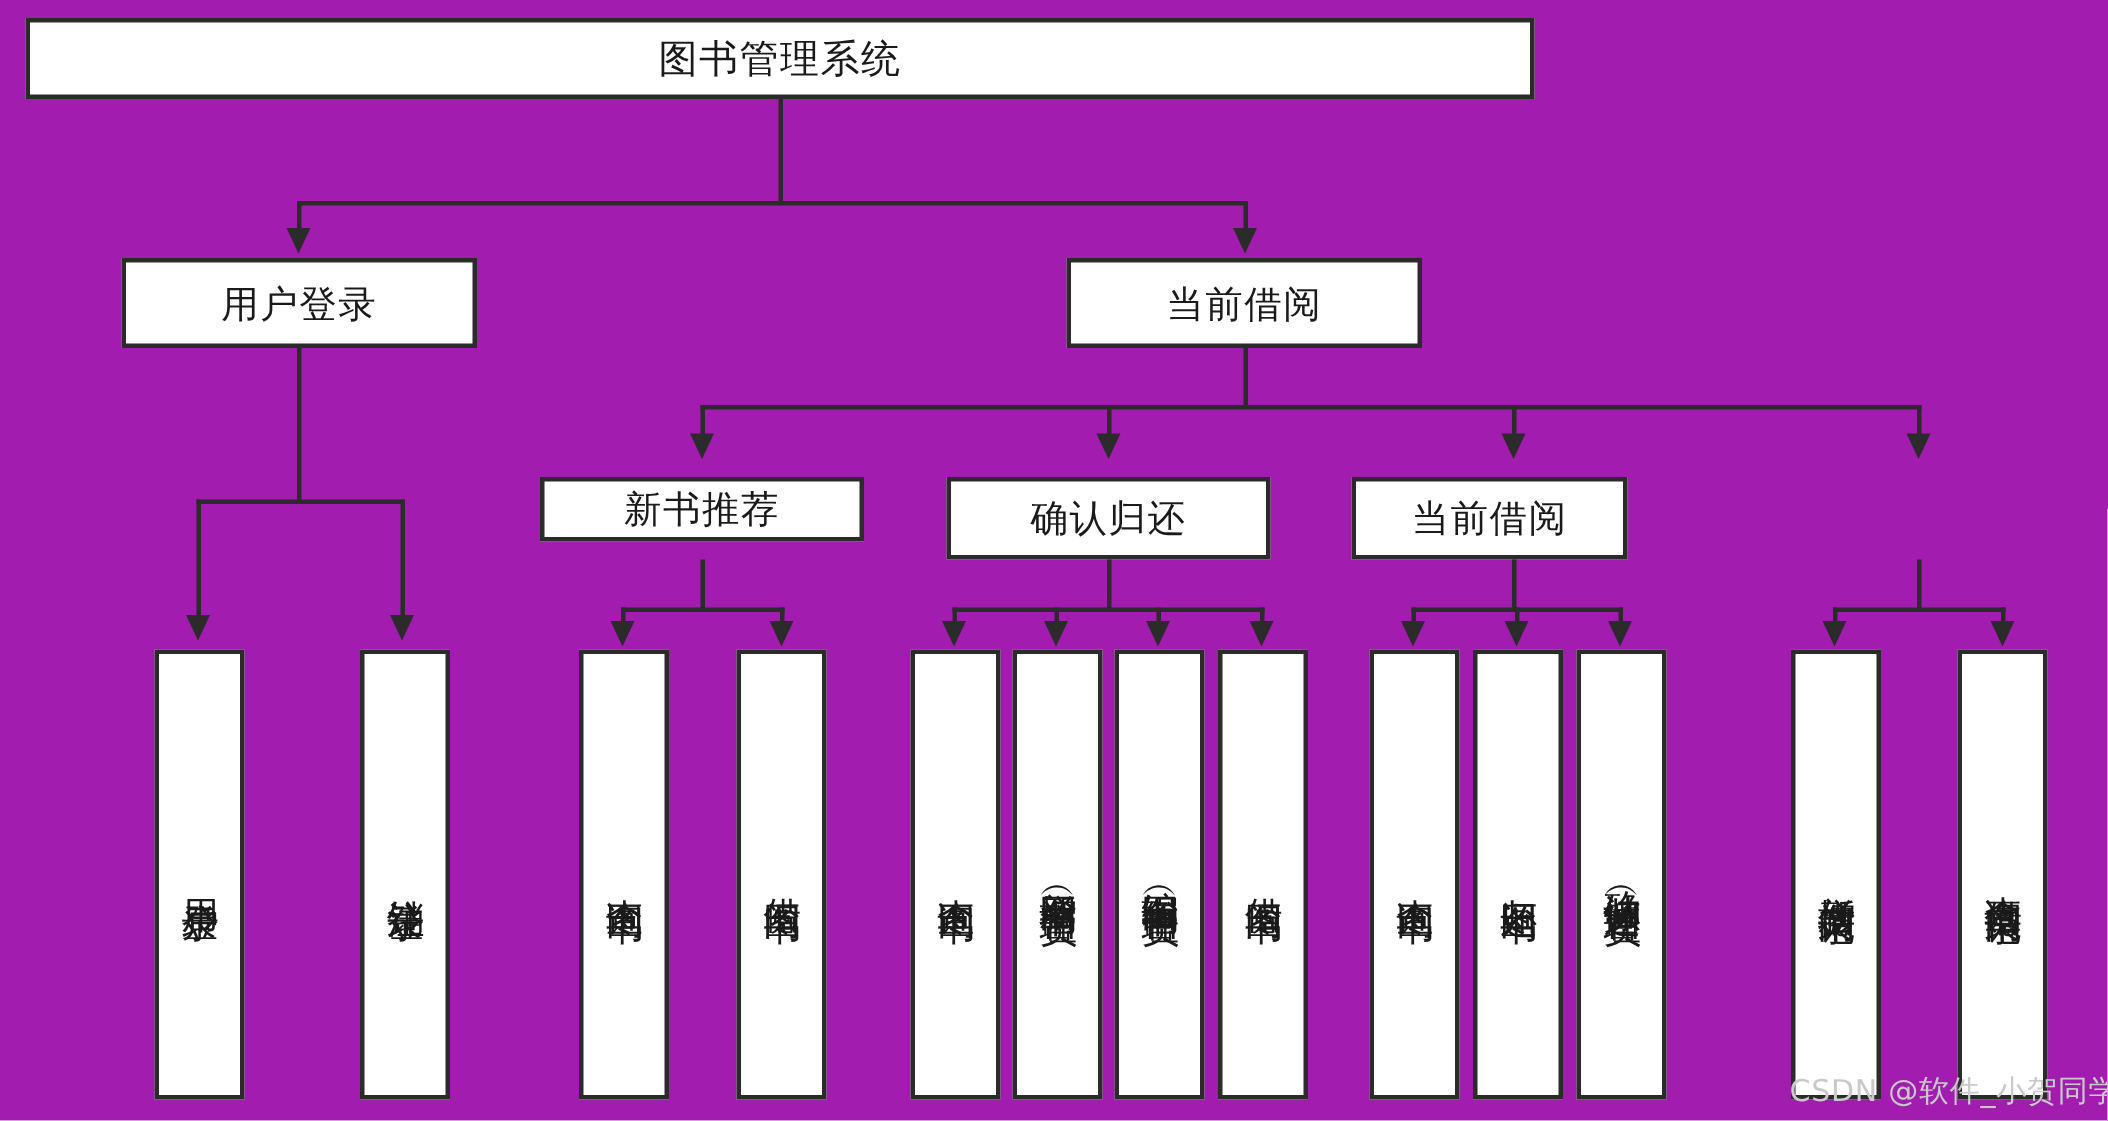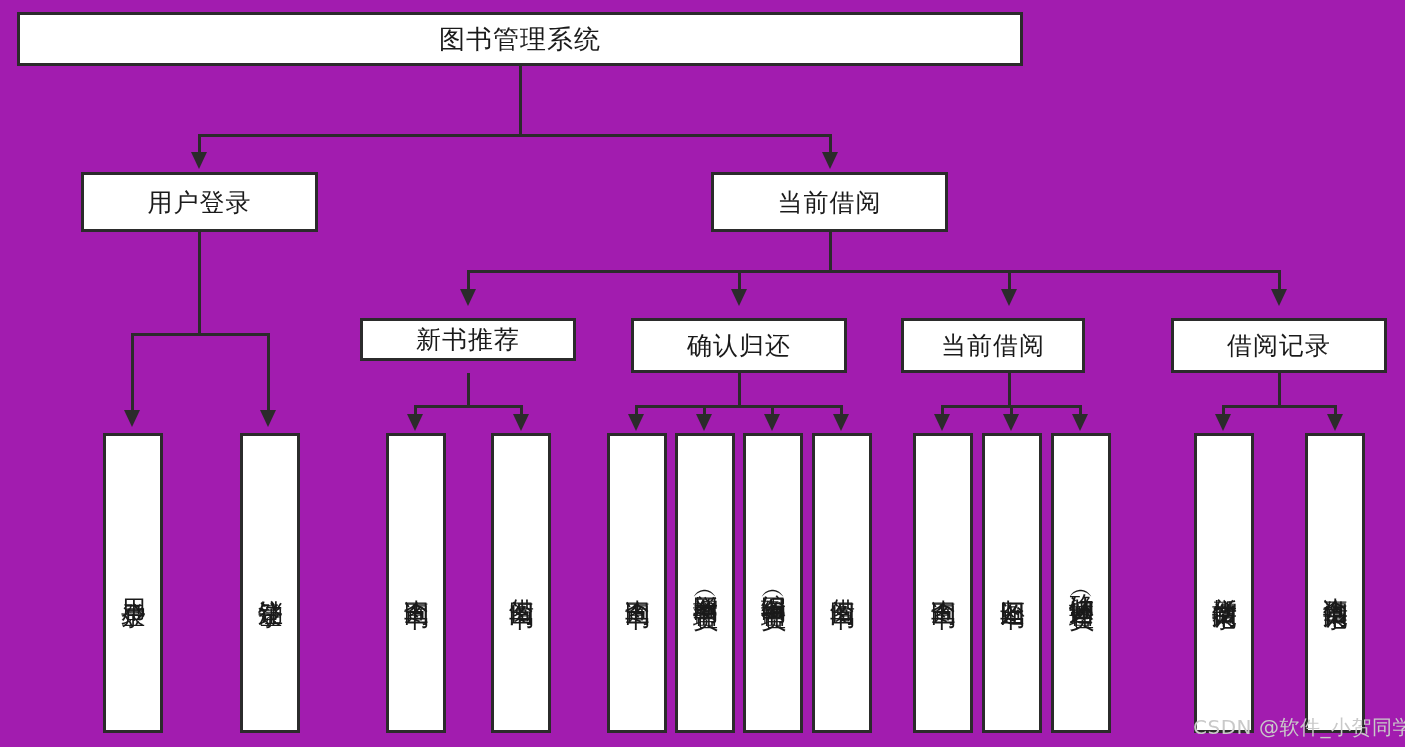--- a/index.html
+++ b/index.html
@@ -122,23 +122,20 @@
   <div class="arrow" style="left:1271px;top:289px;"></div>
 
   <div class="node h" style="left:360px;top:318px;width:216px;height:43px;">
     <span>新书推荐</span>
   </div>
   <div class="node h" style="left:631px;top:318px;width:216px;height:55px;">
     <span>确认归还</span>
   </div>
   <div class="node h" style="left:901px;top:318px;width:184px;height:55px;">
     <span>当前借阅</span>
-  </div>
-  <div class="node h" style="left:1171px;top:318px;width:216px;height:55px;">
-    <span>借阅记录</span>
   </div>
 
   <div class="conn vline" style="left:467px;top:373px;width:3px;height:34px;"></div>
   <div class="conn hline" style="left:414px;top:405px;width:109px;height:3px;"></div>
   <div class="conn vline" style="left:414px;top:405px;width:3px;height:12px;"></div>
   <div class="arrow" style="left:407px;top:414px;"></div>
   <div class="conn vline" style="left:520px;top:405px;width:3px;height:12px;"></div>
   <div class="arrow" style="left:513px;top:414px;"></div>
 
   <div class="node v" style="left:386px;top:433px;width:60px;height:300px;">

